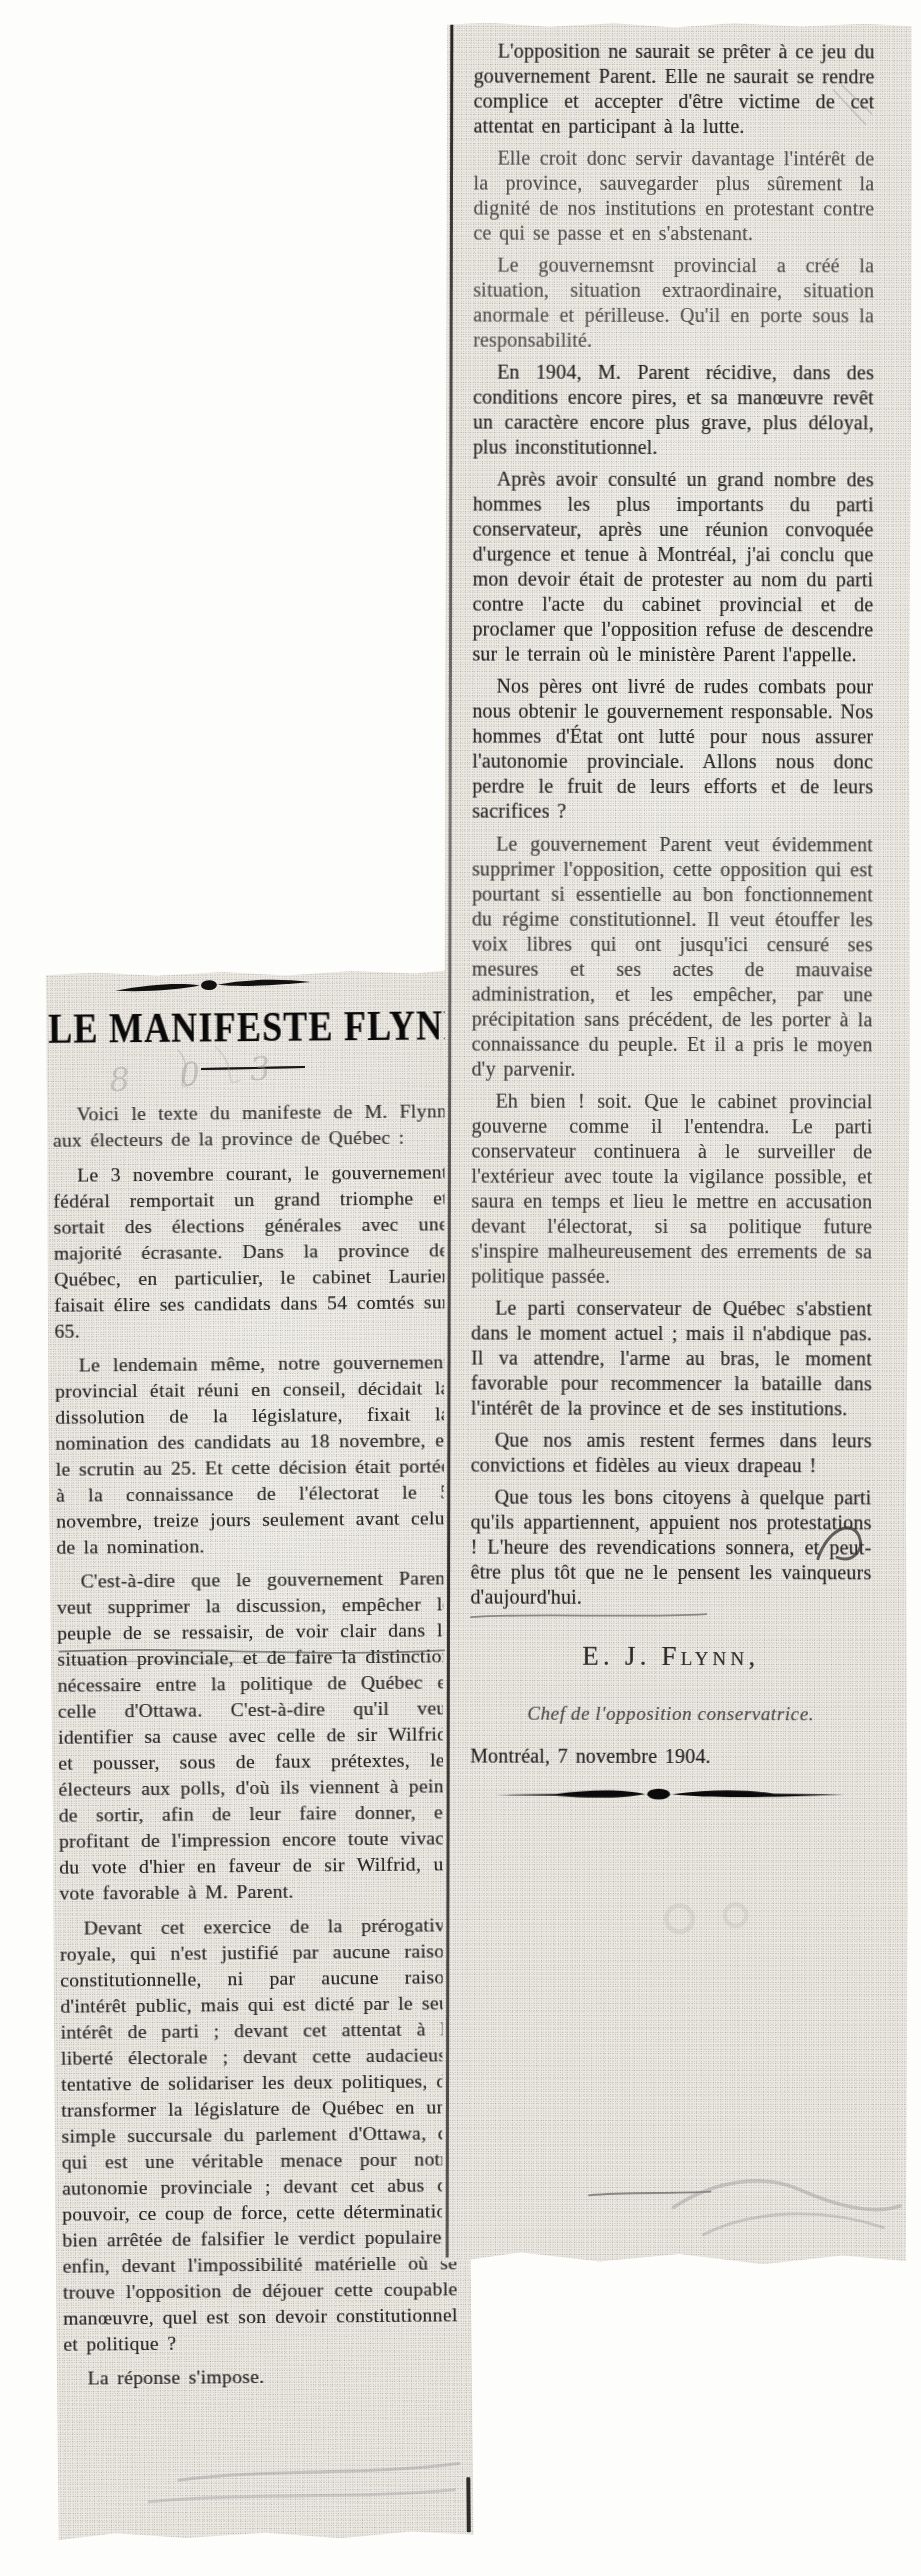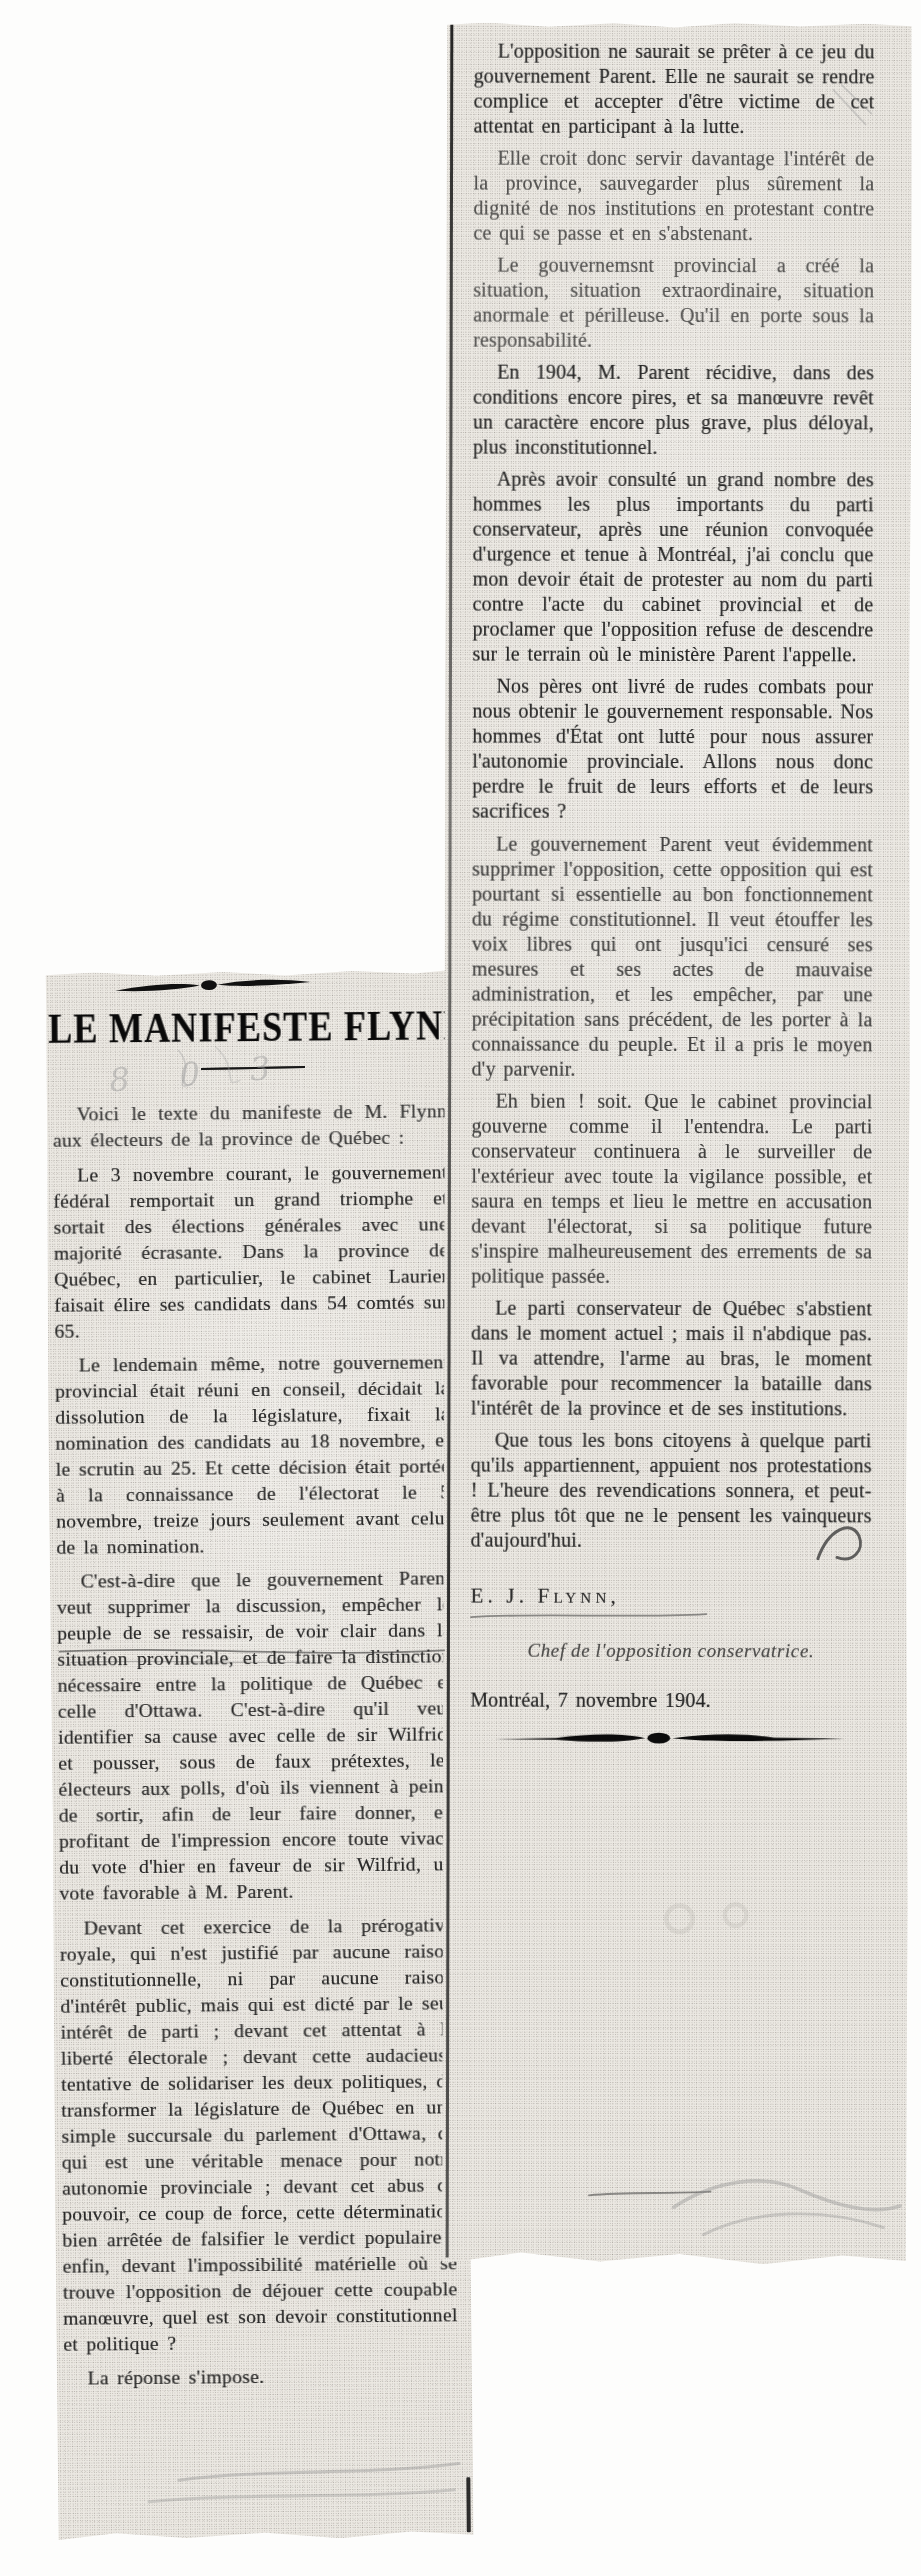--- a/index.html
+++ b/index.html
@@ -81,28 +81,28 @@
   .col-rule {
     position:absolute; left:4.2px; top:2.4px; bottom:6px; width:2.4px;
     background:linear-gradient(to bottom,
       rgba(15,15,15,.9), rgba(15,15,15,.5) 35%, rgba(15,15,15,.85) 70%, rgba(15,15,15,.65));
   }
   .right-text { position:absolute; left:27.4px; top:15.5px; width:401px; }
   .right-text p { font-size:20px; line-height:25px; word-spacing:2.4px; letter-spacing:0.2px; opacity:.92; }
   .right-text p.dim  { opacity:.7; }
   .right-text p.dim2 { opacity:.8; }
   .sig-name {
-    margin-top:31px; 
-    font-variant:small-caps; letter-spacing:4.2px; font-size:21px; opacity:.9;
+    margin-top:31px; text-align:center;
+    font-variant:small-caps; letter-spacing:4.2px; font-size:27px; opacity:.9;
   }
   .sig-role {
     margin-top:31px; text-align:center;
     font-style:italic; font-size:19px; letter-spacing:0.6px; opacity:.75;
   }
-  .right-text p.dateline { margin-top:26px; text-indent:0; font-size:20px; opacity:.95; }
+  .right-text p.dateline { margin-top:19px; text-indent:0; font-size:20px; opacity:.95; }
   .bottom-ornament { display:block; margin:18px auto 0 auto; width:88%; height:15.5px; }
 
   .ornament path, .ornament ellipse { fill:#111; }
 
   
   .ink-overlay { position:absolute; left:0; top:0; z-index:3; pointer-events:none; }
   .ink-overlay * { fill:none; stroke-linecap:round; }
 </style>
 </head>
 <body>
@@ -139,20 +139,21 @@
     <div class="col-text right-text ink">
       <p>L'opposition ne saurait se prêter à ce jeu du gouvernement Parent. Elle ne saurait se rendre complice et accepter d'être victime de cet attentat en participant à la lutte.</p>
       <p class="dim">Elle croit donc servir davantage l'intérêt de la province, sauvegarder plus sûrement la dignité de nos institutions en protestant contre ce qui se passe et en s'abstenant.</p>
       <p class="dim">Le gouvernemsnt provincial a créé la situation, situation extraordinaire, situation anormale et périlleuse. Qu'il en porte sous la responsabilité.</p>
       <p>En 1904, M. Parent récidive, dans des conditions encore pires, et sa manœuvre revêt un caractère encore plus grave, plus déloyal, plus inconstitutionnel.</p>
       <p>Après avoir consulté un grand nombre des hommes les plus importants du parti conservateur, après une réunion convoquée d'urgence et tenue à Montréal, j'ai conclu que mon devoir était de protester au nom du parti contre l'acte du cabinet provincial et de proclamer que l'opposition refuse de descendre sur le terrain où le ministère Parent l'appelle.</p>
       <p>Nos pères ont livré de rudes combats pour nous obtenir le gouvernement responsable. Nos hommes d'État ont lutté pour nous assurer l'autonomie provinciale. Allons nous donc perdre le fruit de leurs efforts et de leurs sacrifices ?</p>
       <p class="dim2">Le gouvernement Parent veut évidemment supprimer l'opposition, cette opposition qui est pourtant si essentielle au bon fonctionnement du régime constitutionnel. Il veut étouffer les voix libres qui ont jusqu'ici censuré ses mesures et ses actes de mauvaise administration, et les empêcher, par une précipitation sans précédent, de les porter à la connaissance du peuple. Et il a pris le moyen d'y parvenir.</p>
       <p class="dim2">Eh bien ! soit. Que le cabinet provincial gouverne comme il l'entendra. Le parti conservateur continuera à le surveiller de l'extérieur avec toute la vigilance possible, et saura en temps et lieu le mettre en accusation devant l'électorat, si sa politique future s'inspire malheureusement des errements de sa politique passée.</p>
       <p>Le parti conservateur de Québec s'abstient dans le moment actuel ; mais il n'abdique pas. Il va attendre, l'arme au bras, le moment favorable pour recommencer la bataille dans l'intérêt de la province et de ses institutions.</p>
+      <p>Que nos amis restent fermes dans leurs convictions et fidèles au vieux drapeau !</p>
       <p>Que tous les bons citoyens à quelque parti qu'ils appartiennent, appuient nos protestations ! L'heure des revendications sonnera, et peut-être plus tôt que ne le pensent les vainqueurs d'aujourd'hui.</p>
 
       <div class="sig-name">E. J. Flynn,</div>
       <div class="sig-role">Chef de l'opposition conservatrice.</div>
       <p class="dateline">Montréal, 7 novembre 1904.</p>
 
       <svg class="ornament bottom-ornament" viewBox="0 0 680 26" preserveAspectRatio="none">
         <path d="M2 14 L 120 12 C 190 4, 250 4, 292 12 C 250 19, 190 20, 120 15 Z"></path>
         <ellipse cx="318" cy="12" rx="22" ry="9"></ellipse>
         <path d="M344 12 C 420 3, 490 4, 540 11 L 676 12 C 560 16, 430 20, 344 12 Z"></path>

